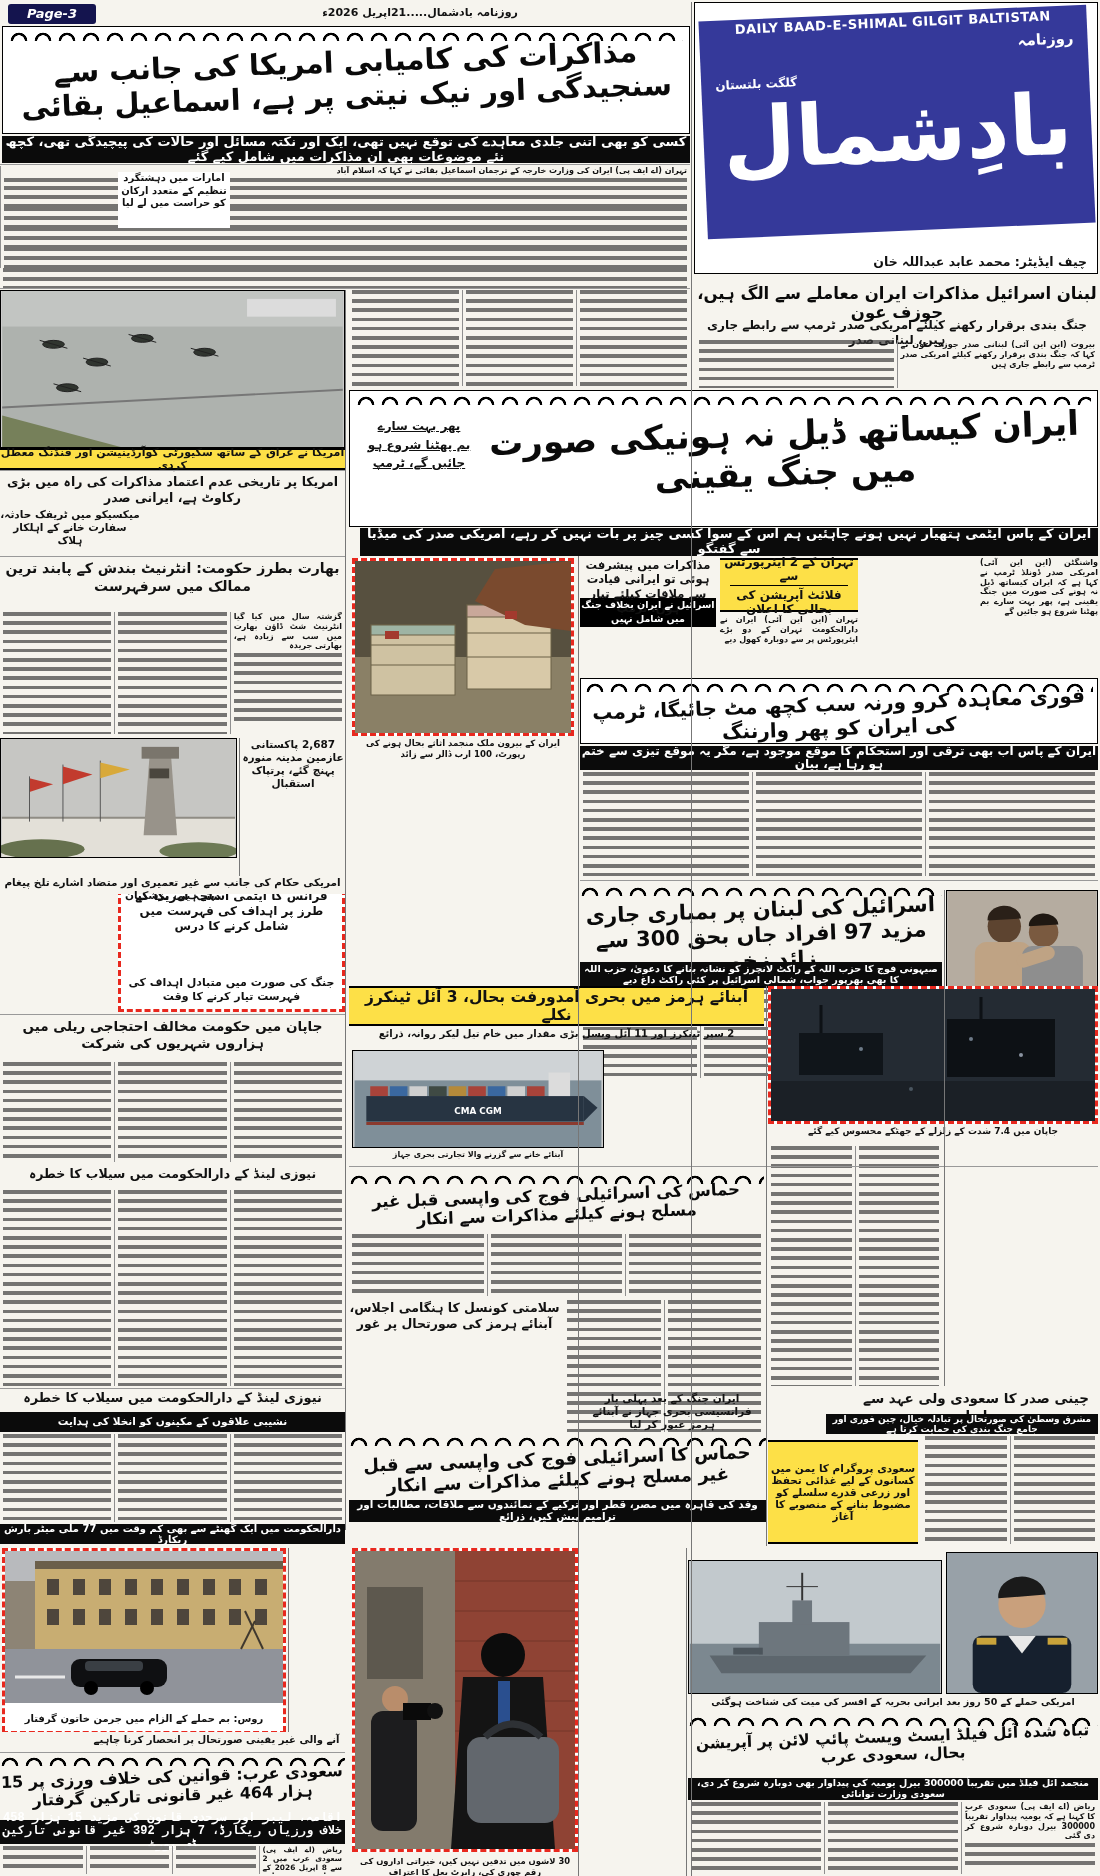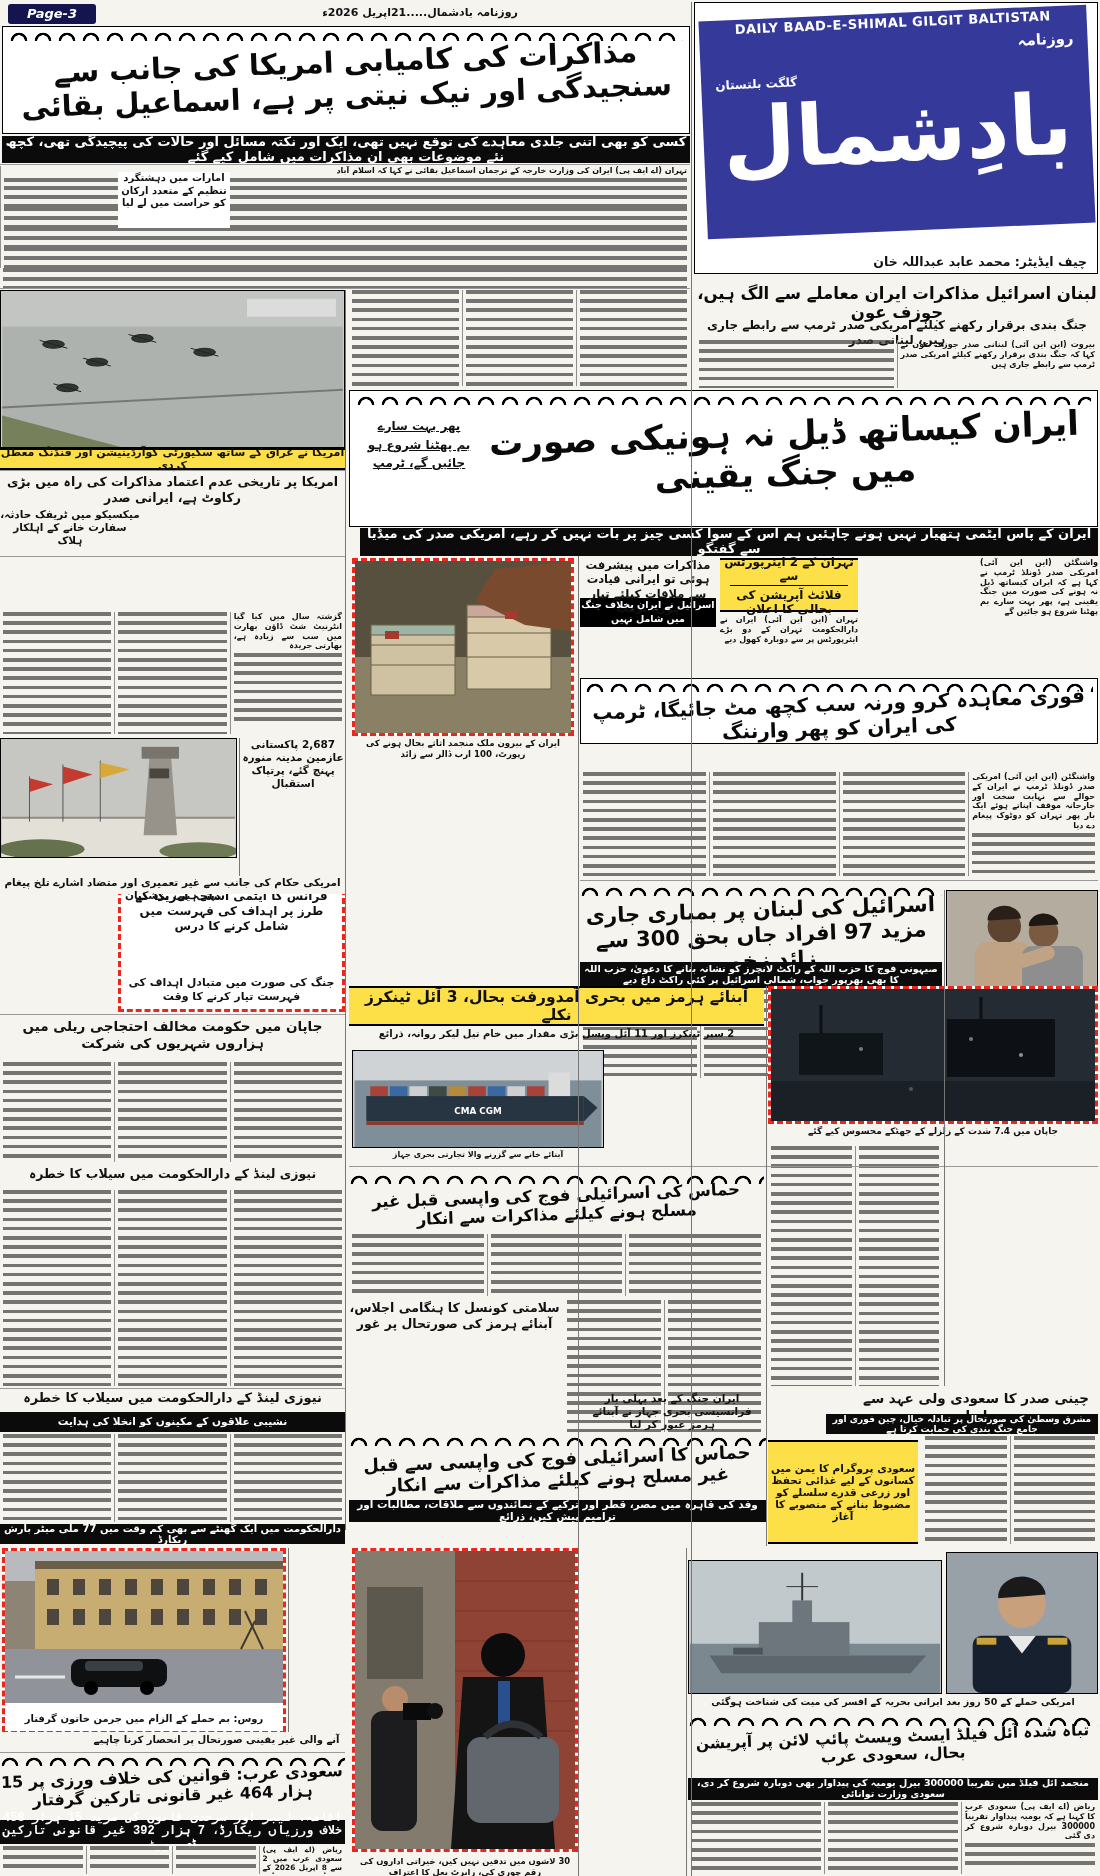--- a/index.html
+++ b/index.html
@@ -175,42 +175,40 @@
         <line x1="16" y1="104" x2="100" y2="104" stroke="#6b6147"></line>
       <line x1="112" y1="72" x2="196" y2="72" stroke="#6b6147"></line>
         <line x1="112" y1="96" x2="196" y2="96" stroke="#6b6147"></line>
       <polygon points="216,0 140,8 120,40 170,64 216,70" fill="#7a4a2e"></polygon>
       <rect x="30" y="70" width="14" height="8" fill="#a33a2e"></rect>
       <rect x="150" y="50" width="12" height="8" fill="#a33a2e"></rect>
     </svg>
   </div>
   <div class="abs cap" style="left:352px;top:738px;width:222px;height:20px;font-size:8.6px;">ایران کے بیرون ملک منجمد اثاثے بحال ہونے کی رپورٹ، 100 ارب ڈالر سے زائد</div>
 
+  <div class="abs mini" style="left:0;top:560px;width:345px;height:48px;font-size:14px;">بھارت بطرز حکومت: انٹرنیٹ بندش کے پابند ترین ممالک میں سرفہرست</div>
   <div class="abs cols" style="left:0;top:612px;width:345px;height:122px;">
     <div class="c">
         <div class="lead">گزشتہ سال میں کیا گیا انٹرنیٹ شٹ ڈاؤن بھارت میں سب سے زیادہ ہے، بھارتی جریدہ</div>
         <div class="sim" style="height:70px;"></div>
       </div>
     <div class="c">
         <div class="sim"></div>
       </div>
     <div class="c">
         <div class="sim"></div>
       </div>
   </div>
 
   <div class="abs brd" style="left:580px;top:678px;width:518px;height:66px;background:#fff;">
     <div class="squig" style="margin:1px 4px;"></div>
     <div class="h slant" style="font-size:20px;">فوری معاہدہ کرو ورنہ سب کچھ مٹ جائیگا، ٹرمپ کی ایران کو پھر وارننگ</div>
   </div>
+  <div class="abs bar" style="left:580px;top:746px;width:518px;height:24px;font-size:12px;">ایران کے پاس اب بھی ترقی اور استحکام کا موقع موجود ہے، مگر یہ موقع تیزی سے ختم ہو رہا ہے، بیان</div>
   <div class="abs cols" style="left:580px;top:772px;width:518px;height:104px;">
-    <div class="c">
-        <div class="lead">واشنگٹن (این این آئی) امریکی صدر ڈونلڈ ٹرمپ نے ایران کے حوالے سے نہایت سخت اور جارحانہ موقف اپناتے ہوئے ایک بار پھر تہران کو دوٹوک پیغام دے دیا</div>
-        <div class="sim" style="height:48px;"></div>
-      </div>
     <div class="c">
         <div class="sim"></div>
       </div>
     <div class="c">
         <div class="sim"></div>
       </div>
     <div class="c">
         <div class="sim"></div>
       </div>
   </div>

